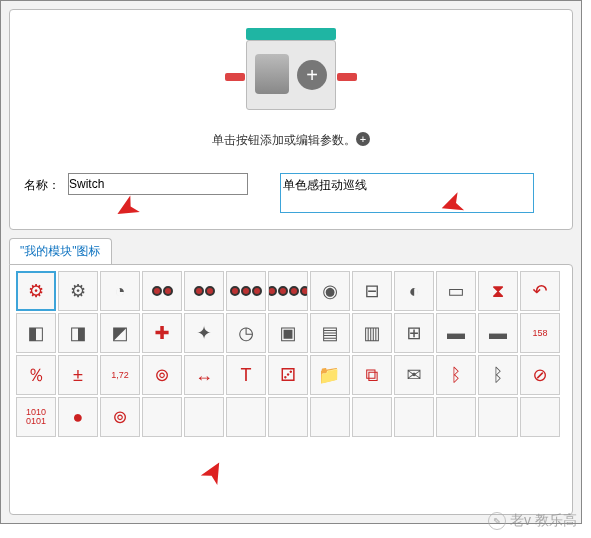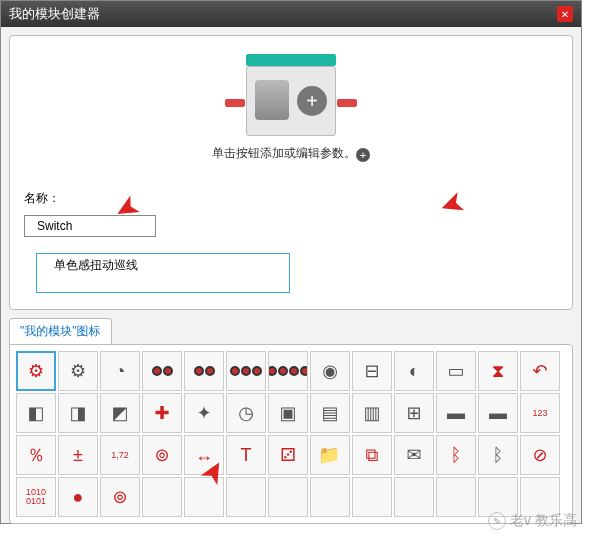--- a/index.html
+++ b/index.html
@@ -71,45 +71,43 @@
     position:absolute; top:32px; left:76px; width:30px; height:30px;
     background:#777; border-radius:50%;
     color:#fff; font-size:20px; display:flex;align-items:center;justify-content:center;
   }
   .block-preview .plug-l, .block-preview .plug-r {
     position:absolute; top:45px; width:20px; height:8px; background:#d44; border-radius:2px;
   }
   .block-preview .plug-l { left:4px; }
   .block-preview .plug-r { right:4px; }
   .hint-row {
-    margin-top: 1px;
-    display:flex; align-items:flex-end; gap:0;
+    margin-top: 14px;
+    display:flex; align-items:flex-start; gap:0;
     font-size:12px; color:#333;
   }
   .hint-plus {
     width:14px;height:14px;border-radius:50%;background:#555;color:#fff;
     display:flex;align-items:center;justify-content:center;font-size:11px;
   }
   .form-row {
     width:100%;
     display:flex; align-items:flex-start;
     margin-top:24px;
     gap:8px;
-    flex-direction:column;
   }
   .form-row label { padding-top:4px; }
   .form-row input {
-    width:132px; height:22px; padding:2px 12px;
+    width:180px; height:22px; padding:2px 0;
     border:1px solid #888; font-size:12px;
   }
   .form-row textarea {
-    width:254px; height:40px; padding:3px 17px;
+    width:254px; height:40px; padding:3px 2px;
     border:1px solid #3da4d9; font-size:12px; resize:none;
     font-family: Liberation Serif, serif;
-    margin-left: 12px;
   }
   .arrow {
     position:absolute; color:#d22; font-size:30px; pointer-events:none;
     transform-origin:center;
   }
   .tabs {
     display:flex;
     margin: 0 8px;
   }
   .tab {
@@ -154,26 +152,20 @@
     position:absolute; bottom:8px; right:14px;
     font-size:14px; color:#888; opacity:0.7;
     display:flex; align-items:center; gap:4px;
   }
   .wm-icon { width:18px;height:18px;border-radius:50%;border:1px solid #aaa;display:flex;align-items:center;justify-content:center;font-size:10px; }
 </style>
 </head>
 <body>
 
 <div class="dialog">
-  <div class="titlebar">
-    <span>我的模块创建器</span>
-    <div class="close-btn">
-      <span>✕</span>
-    </div>
-  </div>
 
   <div class="upper">
     <div class="block-preview">
       <div class="top"></div>
       <div class="body"></div>
       <div class="motor"></div>
       <div class="plus">+</div>
       <div class="plug-l"></div>
       <div class="plug-r"></div>
     </div>
@@ -280,21 +272,21 @@
         <div class="icon-cell">
           <span class="ic-dark" style="white-space: pre; text-align: center; line-height: 1;">⊞</span>
         </div>
         <div class="icon-cell">
           <span class="ic-dark" style="white-space: pre; text-align: center; line-height: 1;">▬</span>
         </div>
         <div class="icon-cell">
           <span class="ic-dark" style="white-space: pre; text-align: center; line-height: 1;">▬</span>
         </div>
         <div class="icon-cell">
-          <span class="ic-red" style="font-size: 9px; white-space: pre; text-align: center; line-height: 1;">123</span>
+          <span class="ic-red" style="font-size: 9px; white-space: pre; text-align: center; line-height: 1;">158</span>
         </div>
         <div class="icon-cell">
           <span class="ic-red" style="white-space: pre; text-align: center; line-height: 1;">％</span>
         </div>
         <div class="icon-cell">
           <span class="ic-red" style="white-space: pre; text-align: center; line-height: 1;">±</span>
         </div>
         <div class="icon-cell">
           <span class="ic-red" style="font-size: 9px; white-space: pre; text-align: center; line-height: 1;">1,72</span>
         </div>

